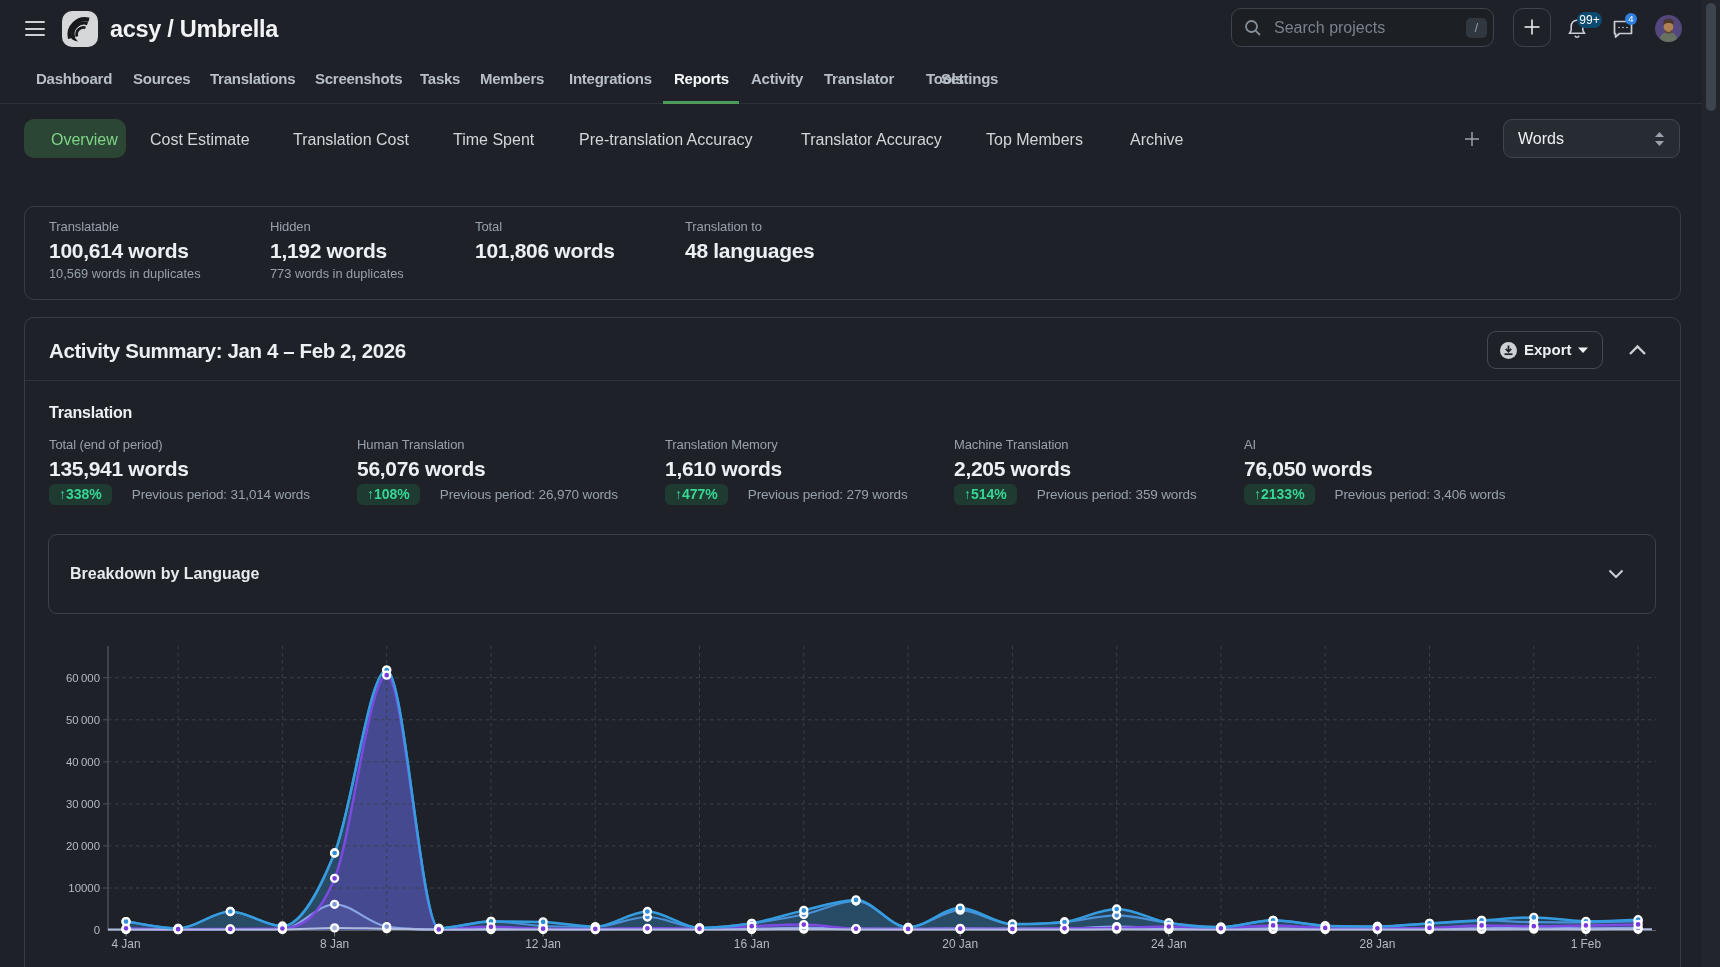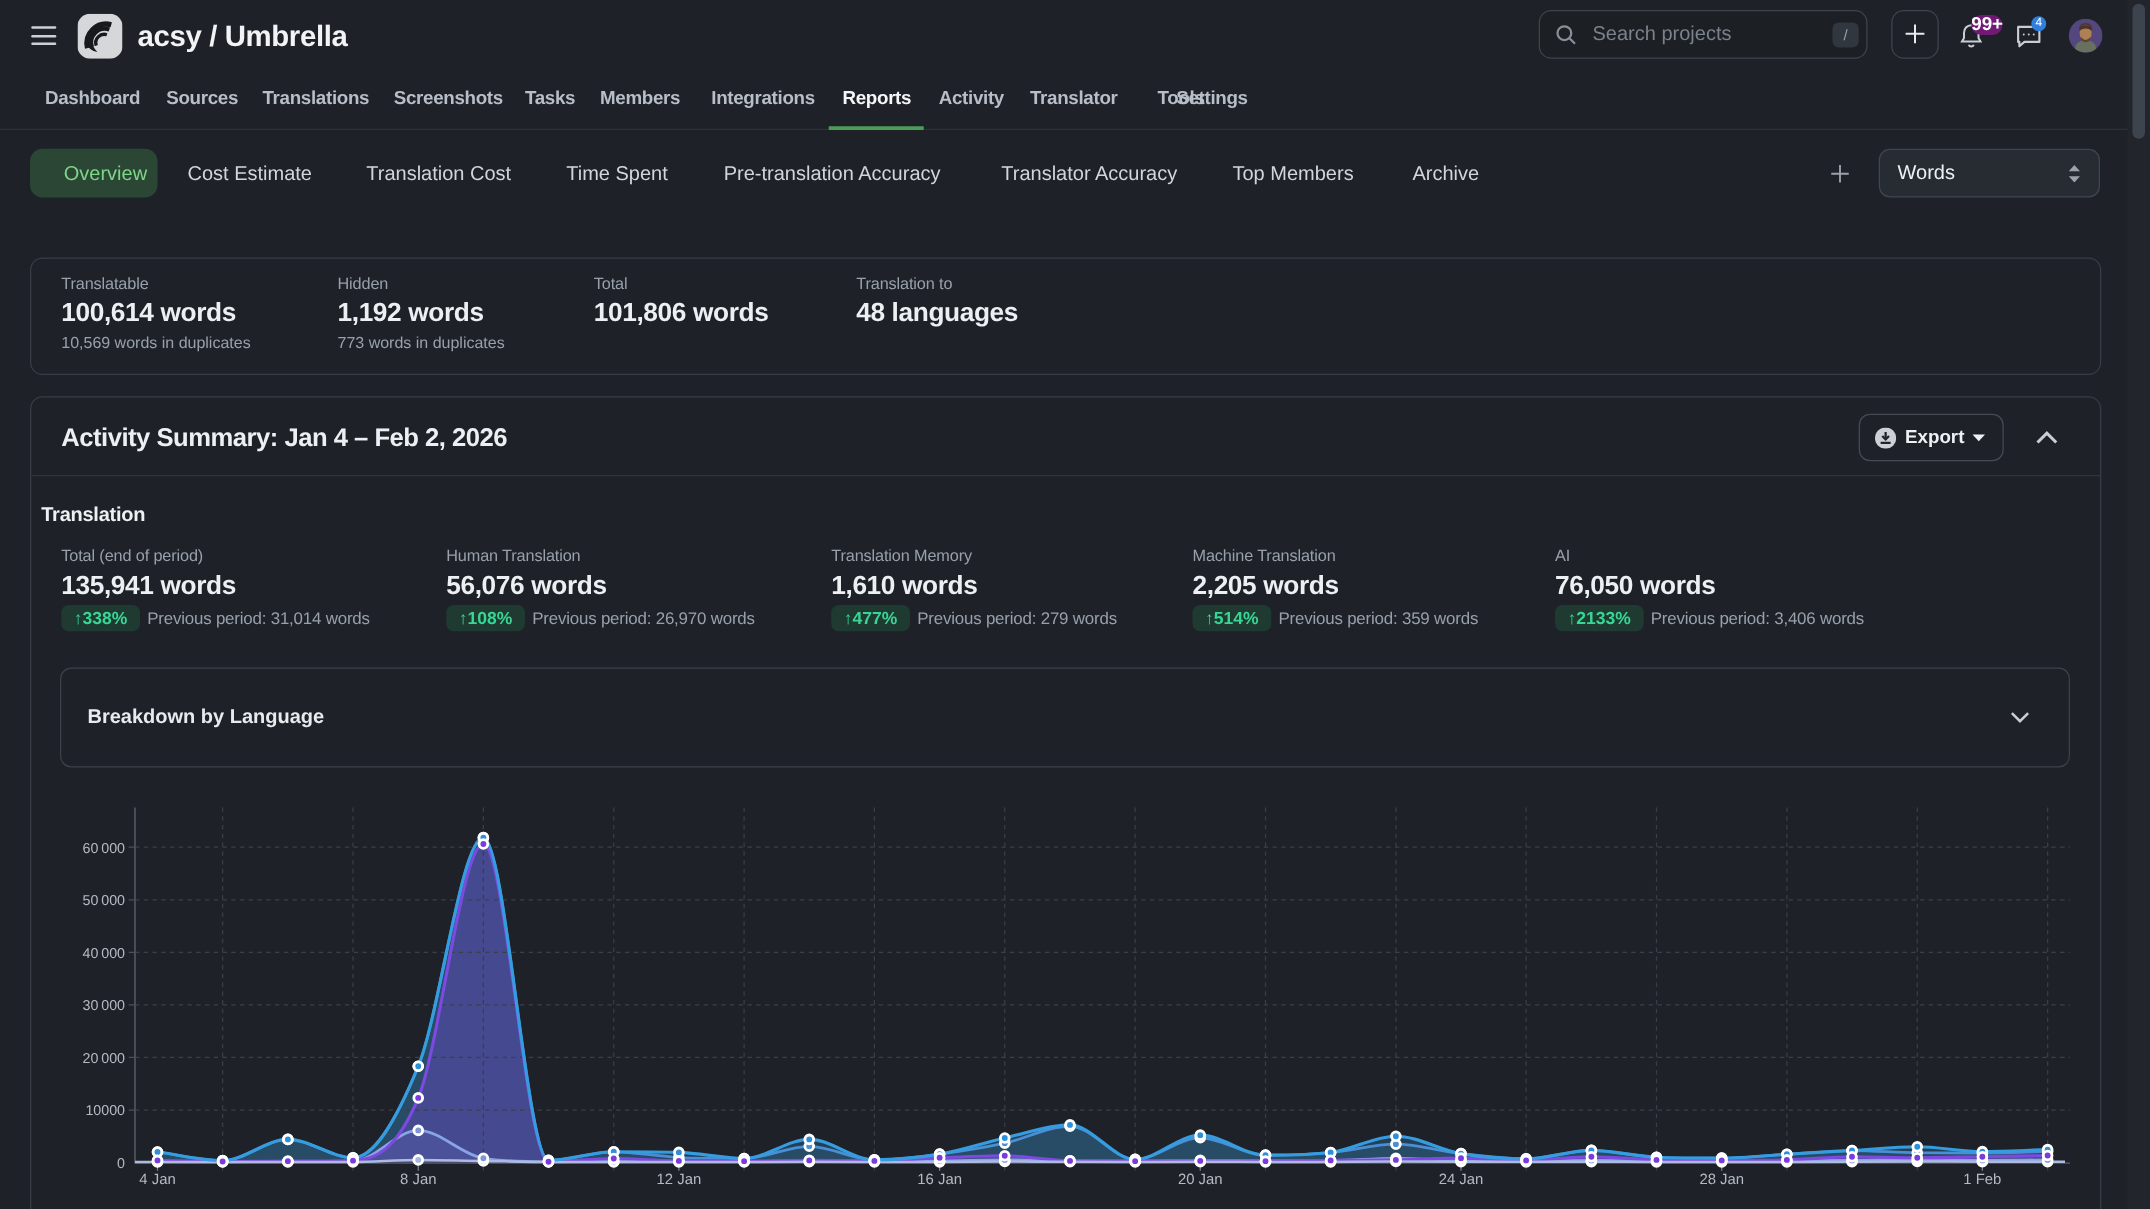--- a/index.html
+++ b/index.html
@@ -7,21 +7,21 @@
     font-family:"Liberation Sans", sans-serif; }
   .abs { position:absolute; }
   .card { position:absolute; border:1px solid #373d46; border-radius:10px; }
   .lbl { color:#98a0ab; font-size:13px; font-weight:400; letter-spacing:-0.1px; }
   .val { color:#edf0f3; font-size:21px; font-weight:700; letter-spacing:-0.3px; }
   .sub { color:#98a0ab; font-size:12.8px; }
   .navtab { position:absolute; top:70px; font-size:15px; font-weight:600; color:#b8bec7; letter-spacing:-0.25px; }
   .subtab { position:absolute; top:131px; font-size:16px; color:#d2d6db; }
   .badge { display:inline-block; background:#1e3a31; color:#38d695; font-size:14px;
     font-weight:600; border-radius:6px; padding:2px 10px 3px; }
-  .prev { color:#98a0ab; font-size:13.5px; letter-spacing:-0.15px; margin-left:6px; }
+  .prev { color:#98a0ab; font-size:13.5px; letter-spacing:-0.15px; margin-left:20px; }
 </style>
 </head>
 <body>
 
 <div class="abs" style="left:25px;top:21px;width:20px;height:15px">
   <div style="height:2px;background:#ccd1d6;border-radius:1px"></div>
   <div style="height:2px;background:#ccd1d6;border-radius:1px;margin-top:4.5px"></div>
   <div style="height:2px;background:#ccd1d6;border-radius:1px;margin-top:4.5px"></div>
 </div>
 <svg class="abs" style="left:62px;top:11px" width="36" height="36" viewBox="0 0 36 36">
@@ -46,21 +46,21 @@
 <div class="abs" style="left:1513px;top:8px;width:38px;height:39px;border:1px solid #3d444d;border-radius:10px"></div>
 <svg class="abs" style="left:1523px;top:18px" width="18" height="18" viewBox="0 0 18 18" stroke="#e8ebee" stroke-width="1.6">
   <line x1="9" y1="1.5" x2="9" y2="16.5"></line>
     <line x1="1.5" y1="9" x2="16.5" y2="9"></line>
 </svg>
 
 <svg class="abs" style="left:1567px;top:18px" width="20" height="21" viewBox="0 0 20 21" fill="none" stroke="#c9ced4" stroke-width="1.6">
   <path d="M10,2.2 C6.4,2.2 4.2,5 4.2,8.2 L4.2,12.4 L2.6,15.2 L17.4,15.2 L15.8,12.4 L15.8,8.2 C15.8,5 13.6,2.2 10,2.2 Z"></path>
   <path d="M8,17.8 a2.1 2.1 0 0 0 4,0"></path>
 </svg>
-<div class="abs" style="left:1577px;top:12px;width:25px;height:16px;background:#701a75;border-radius:8px;color:#fff;font-size:15px;font-weight:700;text-align:center;line-height:16px">99+</div>
+<div class="abs" style="left:1577px;top:12px;width:25px;height:16px;background:#0c4a6e;border-radius:8px;color:#fff;font-size:12px;font-weight:400;text-align:center;line-height:16px">99+</div>
 
 <svg class="abs" style="left:1612px;top:18px" width="22" height="21" viewBox="0 0 22 21" fill="none" stroke="#c9ced4" stroke-width="1.7">
   <path d="M2.5,3.5 h17 v12 h-12 l-4,3.5 v-3.5 h-1 Z" stroke-linejoin="round"></path>
   <circle cx="7" cy="9.5" r="0.8" fill="#c9ced4" stroke="none"></circle>
   <circle cx="11" cy="9.5" r="0.8" fill="#c9ced4" stroke="none"></circle>
   <circle cx="15" cy="9.5" r="0.8" fill="#c9ced4" stroke="none"></circle>
 </svg>
 <div class="abs" style="left:1625px;top:13px;width:12px;height:12px;background:#2e7fe0;border-radius:6px;color:#fff;font-size:9.5px;font-weight:400;text-align:center;line-height:12px">4</div>
 
 <svg class="abs" style="left:1655px;top:15px" width="27" height="27" viewBox="0 0 27 27">
@@ -138,21 +138,21 @@
   <path d="M4.5,12.2 L12.5,12.2" stroke="#20242a" stroke-width="1.8"></path>
 </svg>
 <div class="abs" style="left:1524px;top:341px;font-size:15px;font-weight:600;color:#eef1f4">Export</div>
 <svg class="abs" style="left:1578px;top:347px" width="10" height="7" viewBox="0 0 10 7">
     <path d="M0,0.5 L5,6 L10,0.5 Z" fill="#eef1f4"></path>
   </svg>
 <svg class="abs" style="left:1628px;top:344px" width="19" height="12" viewBox="0 0 19 12" fill="none" stroke="#c9ced4" stroke-width="2.4">
   <path d="M2,10 L9.5,2.5 L17,10"></path>
 </svg>
 
-<div class="abs" style="left:33px;top:404px;font-size:16px;font-weight:700;color:#eef1f4;letter-spacing:-0.2px">Translation</div>
+<div class="abs" style="left:49px;top:404px;font-size:16px;font-weight:700;color:#eef1f4;letter-spacing:-0.2px">Translation</div>
 <div class="abs lbl" style="left:49px;top:437px">Total (end of period)</div>
 <div class="abs val" style="left:49px;top:457px">135,941 words</div>
 <div class="abs" style="left:49px;top:484px"><span class="badge">↑338%</span><span class="prev">Previous period: 31,014 words</span></div>
 <div class="abs lbl" style="left:357px;top:437px">Human Translation</div>
 <div class="abs val" style="left:357px;top:457px">56,076 words</div>
 <div class="abs" style="left:357px;top:484px"><span class="badge">↑108%</span><span class="prev">Previous period: 26,970 words</span></div>
 <div class="abs lbl" style="left:665px;top:437px">Translation Memory</div>
 <div class="abs val" style="left:665px;top:457px">1,610 words</div>
 <div class="abs" style="left:665px;top:484px"><span class="badge">↑477%</span><span class="prev">Previous period: 279 words</span></div>
 <div class="abs lbl" style="left:954px;top:437px">Machine Translation</div>

